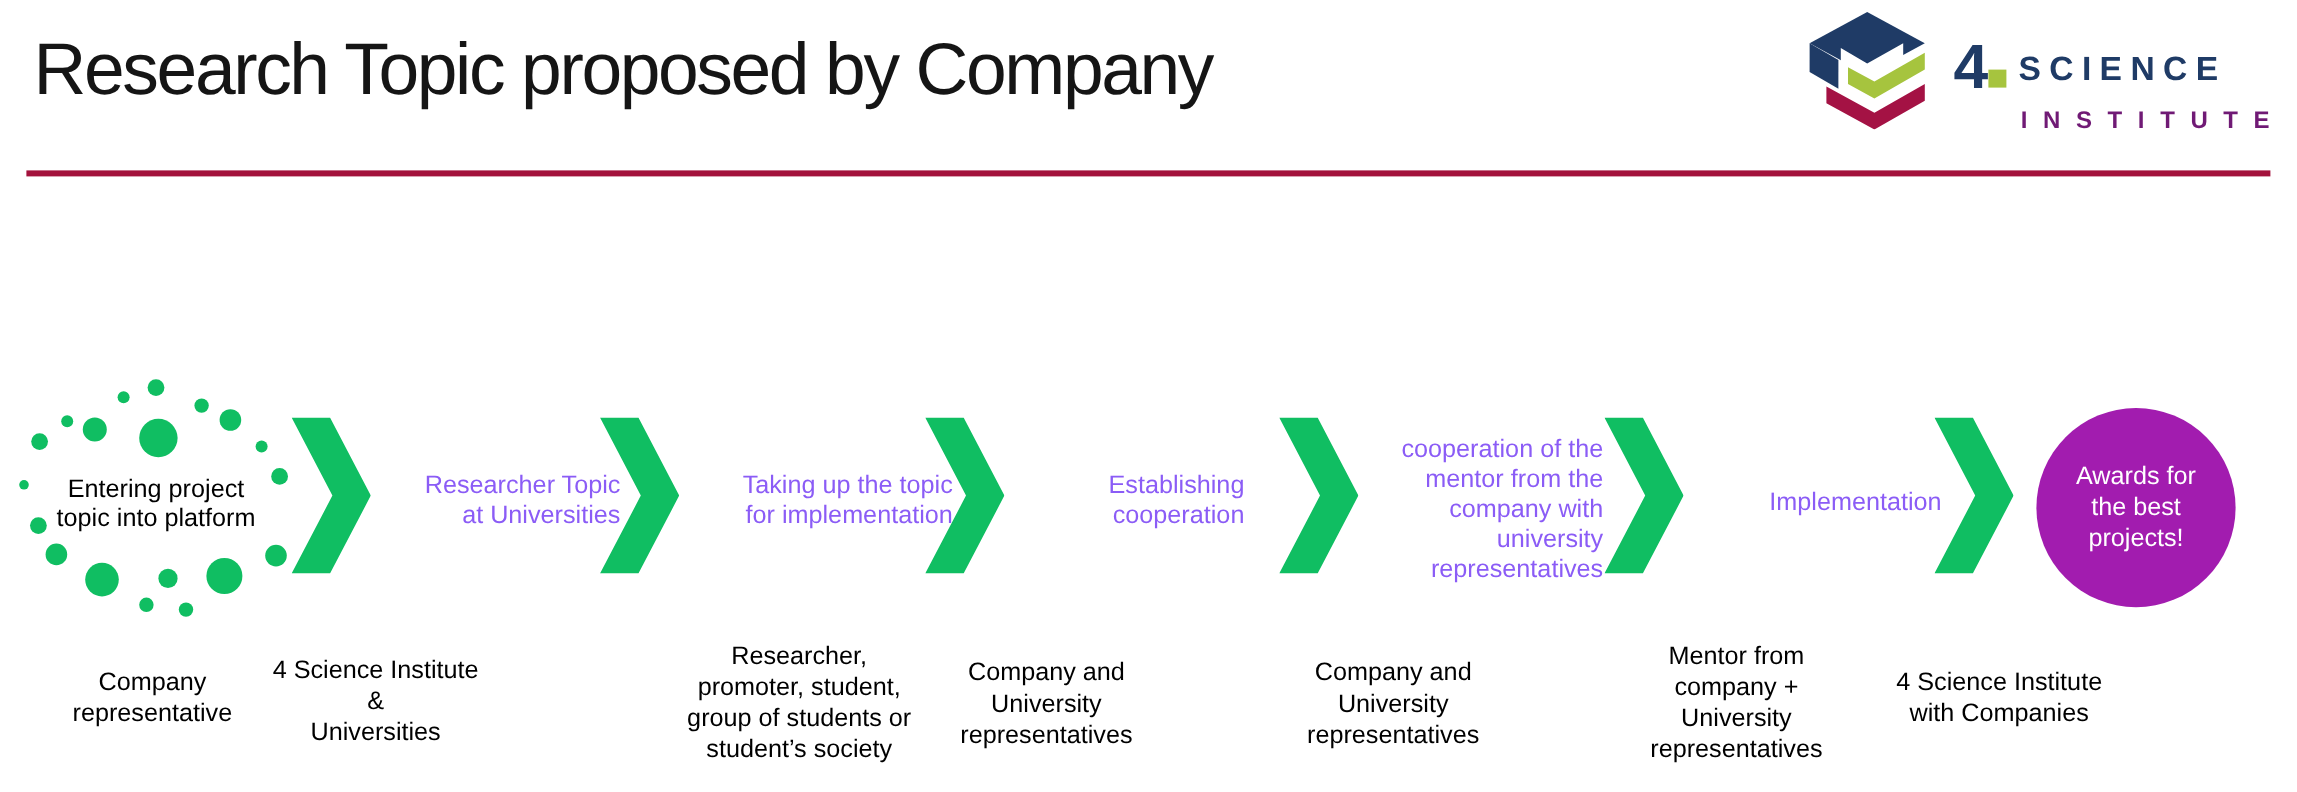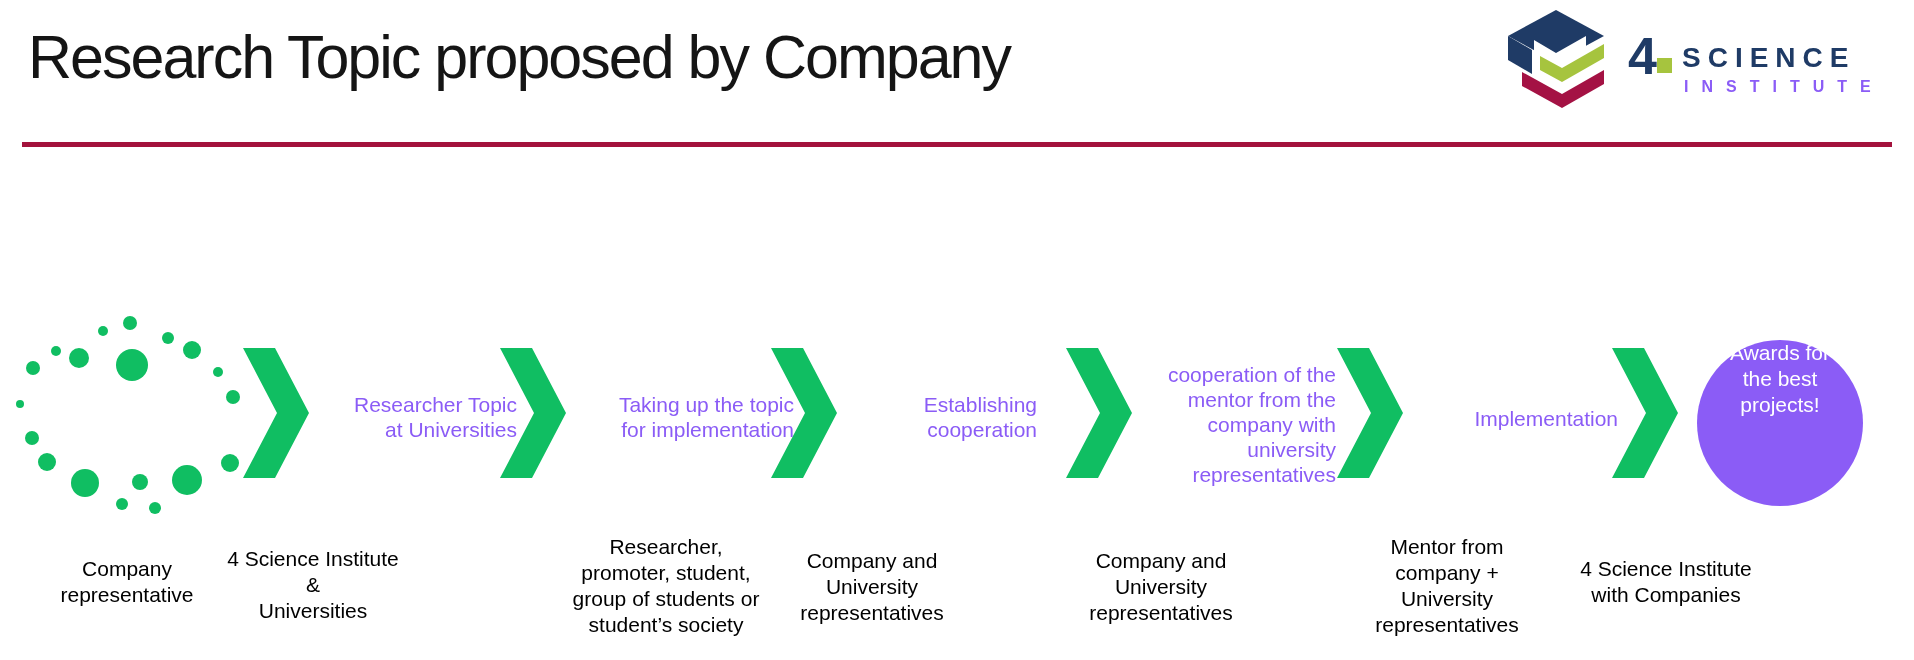--- a/index.html
+++ b/index.html
@@ -13,33 +13,33 @@
   }
 
   .divider{position:absolute;left:22px;top:142px;width:1870px;height:5px;background:#A3123C;}
 
   
   .logo{position:absolute;left:1500px;top:6px;width:400px;height:104px;}
   .logo-mark{position:absolute;left:6px;top:2px;}
   .logo-number{position:absolute;left:128px;top:24px;font-size:52px;font-weight:bold;color:#1F3B66;line-height:52px;}
   .logo-square{position:absolute;left:157px;top:52px;width:15px;height:15px;background:#A6C43E;}
   .logo-name{position:absolute;left:182px;top:36px;font-size:28px;font-weight:bold;letter-spacing:7px;color:#1F3B66;}
-  .logo-sub{position:absolute;left:184px;top:72px;font-size:16px;font-weight:bold;letter-spacing:13px;color:#8b5cf6;}
+  .logo-sub{position:absolute;left:184px;top:84px;font-size:20px;font-weight:bold;letter-spacing:13px;color:#701a75;}
 
   
   .dots-svg{position:absolute;left:10px;top:312px;}
   .step-label{
     position:absolute;font-size:21px;line-height:25px;text-align:right;
     white-space:pre-line;color:#8b5cf6;
   }
   .circle-label{position:absolute;left:15px;top:396px;width:230px;font-size:21px;line-height:24px;text-align:center;white-space:pre-line;}
   .chevron{position:absolute;top:348px;}
   .award-circle{
     position:absolute;left:1697px;top:340px;width:166px;height:166px;border-radius:50%;
-    background:#8b5cf6;display:flex;justify-content:center;
+    background:#a21caf;display:flex;align-items:center;justify-content:center;
   }
   .award-text{font-size:21px;line-height:26px;color:#ffffff;text-align:center;white-space:pre-line;font-weight:400;}
 
   .sub-label{
     position:absolute;width:300px;font-size:21px;line-height:26px;text-align:center;
     white-space:pre-line;color:#000;
   }
 </style>
 </head>
 <body>
@@ -83,20 +83,22 @@
       <circle cx="22" cy="126" r="7"></circle>
       <circle cx="37" cy="150" r="9"></circle>
       <circle cx="75" cy="171" r="14"></circle>
       <circle cx="112" cy="192" r="6"></circle>
       <circle cx="130" cy="170" r="8"></circle>
       <circle cx="145" cy="196" r="6"></circle>
       <circle cx="177" cy="168" r="15"></circle>
       <circle cx="220" cy="151" r="9"></circle>
     </g>
   </svg>
+  <div class="circle-label">Entering project
+topic into platform</div>
 
   <svg class="chevron" style="left:243px" width="66" height="130" viewBox="0 0 66 130">
       <polygon points="0,0 32,0 66,65 32,130 0,130 34,65" fill="#10BE62"></polygon>
     </svg>
   <svg class="chevron" style="left:500px" width="66" height="130" viewBox="0 0 66 130">
       <polygon points="0,0 32,0 66,65 32,130 0,130 34,65" fill="#10BE62"></polygon>
     </svg>
   <svg class="chevron" style="left:771px" width="66" height="130" viewBox="0 0 66 130">
       <polygon points="0,0 32,0 66,65 32,130 0,130 34,65" fill="#10BE62"></polygon>
     </svg>

